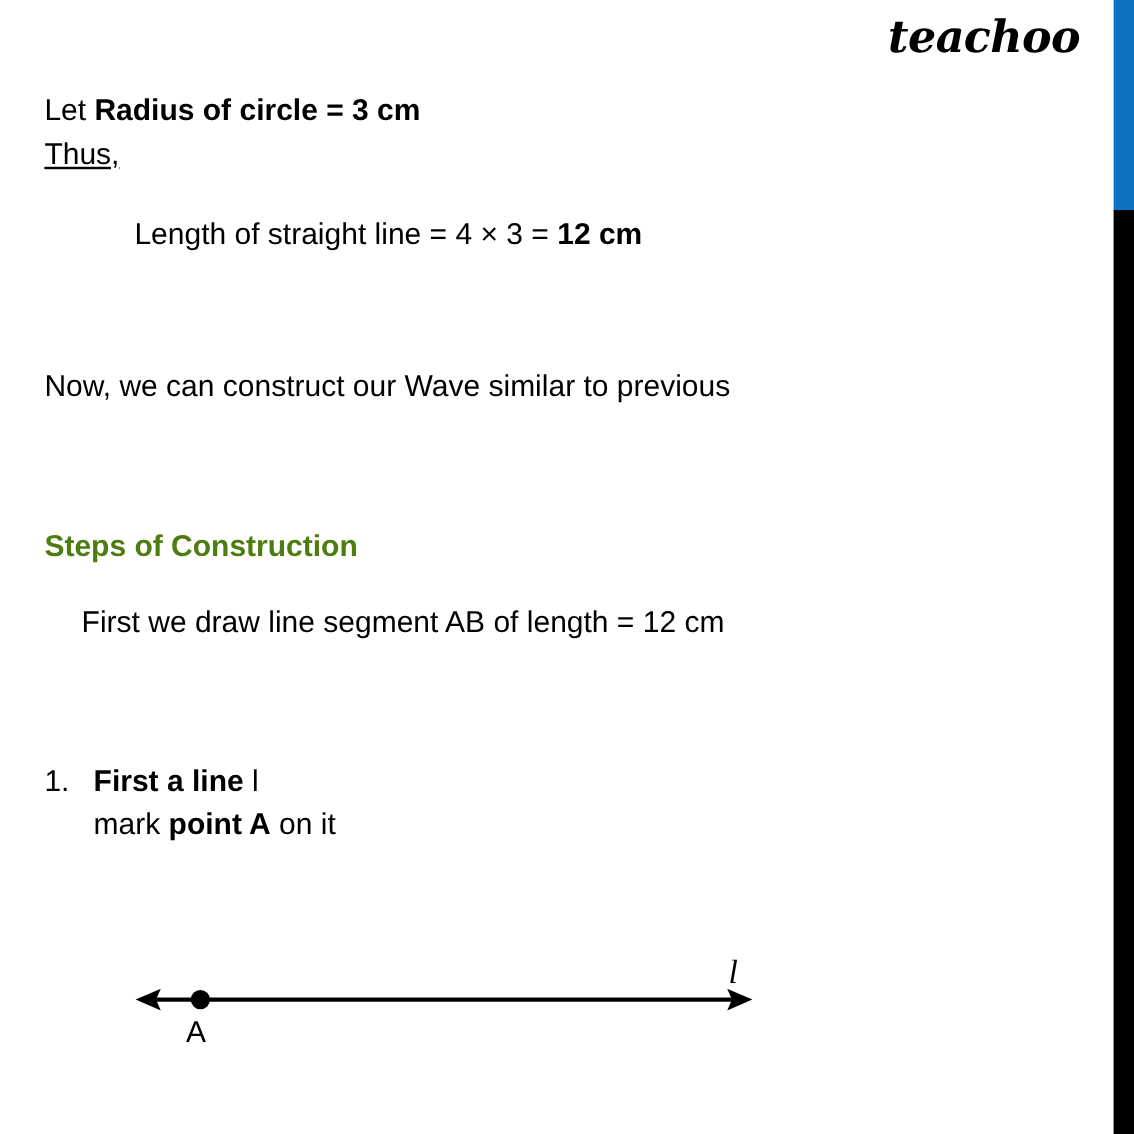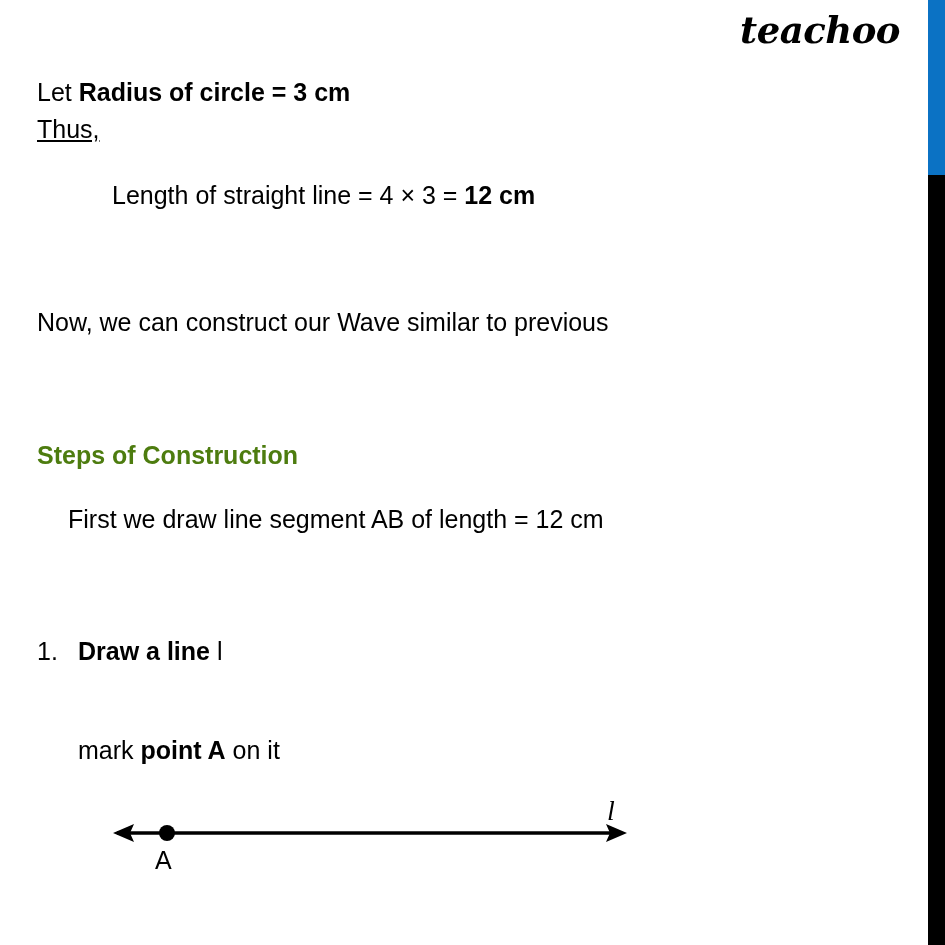--- a/index.html
+++ b/index.html
@@ -157,24 +157,24 @@
     <span>Now, we can construct our Wave similar to previous</span>
   </div>
 
   <div class="heading-blue" style="top:440px; color:#4d7c0f;">Steps of Construction</div>
 
   <div class="line" style="top:504px;margin-left:31px;">
     <span>First we draw line segment AB of length = 12 cm</span>
   </div>
 
   <div class="num-item" style="top:636px;">
-    <span class="marker">1.</span><span class="body">Draw a line </span><span class="ital-l">l</span>
+    <span class="marker">1.</span><span class="body">First a line </span><span class="ital-l">l</span>
   </div>
 
-  <div class="sub-line" style="top:735px;">
+  <div class="sub-line" style="top:672px;">
     <span>mark </span><b>point A</b><span> on it</span>
   </div>
 
   <div id="figure">
     <svg width="560" height="120" viewBox="0 0 560 120">
 
       <line x1="22" y1="48" x2="526" y2="48" stroke="#000000" stroke-width="3.4"></line>
 
       <polygon points="18,48 39,39 35,48 39,57" fill="#000000"></polygon>
 

